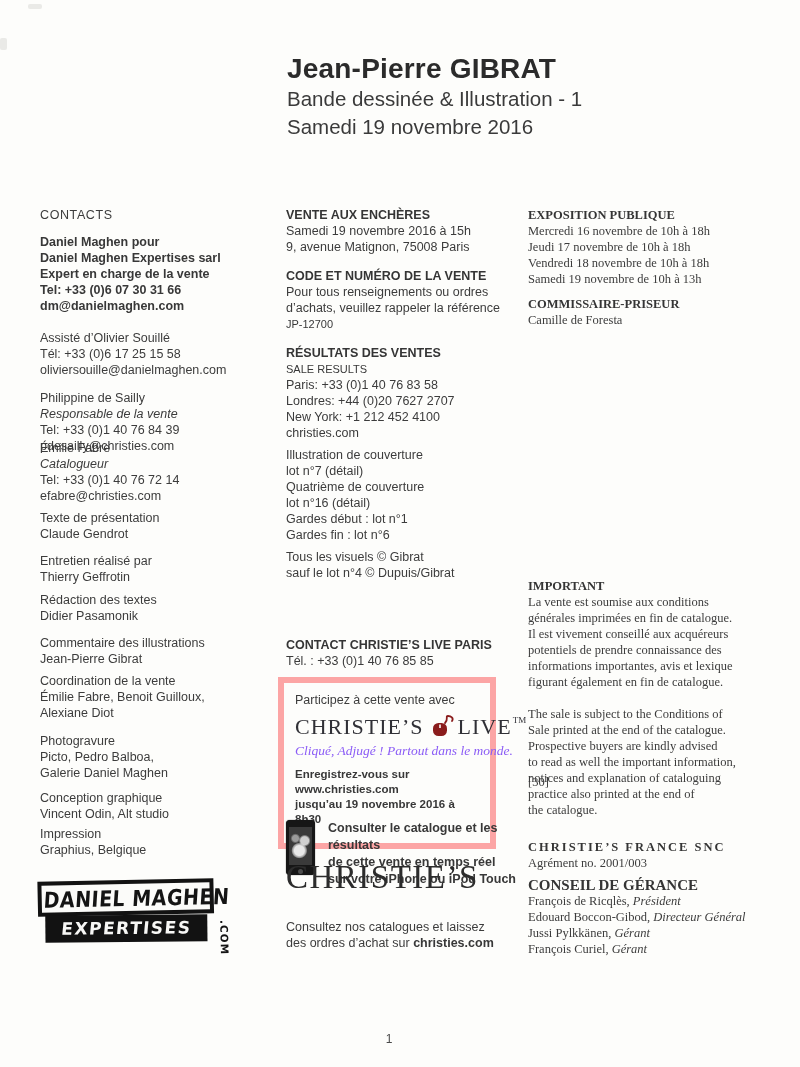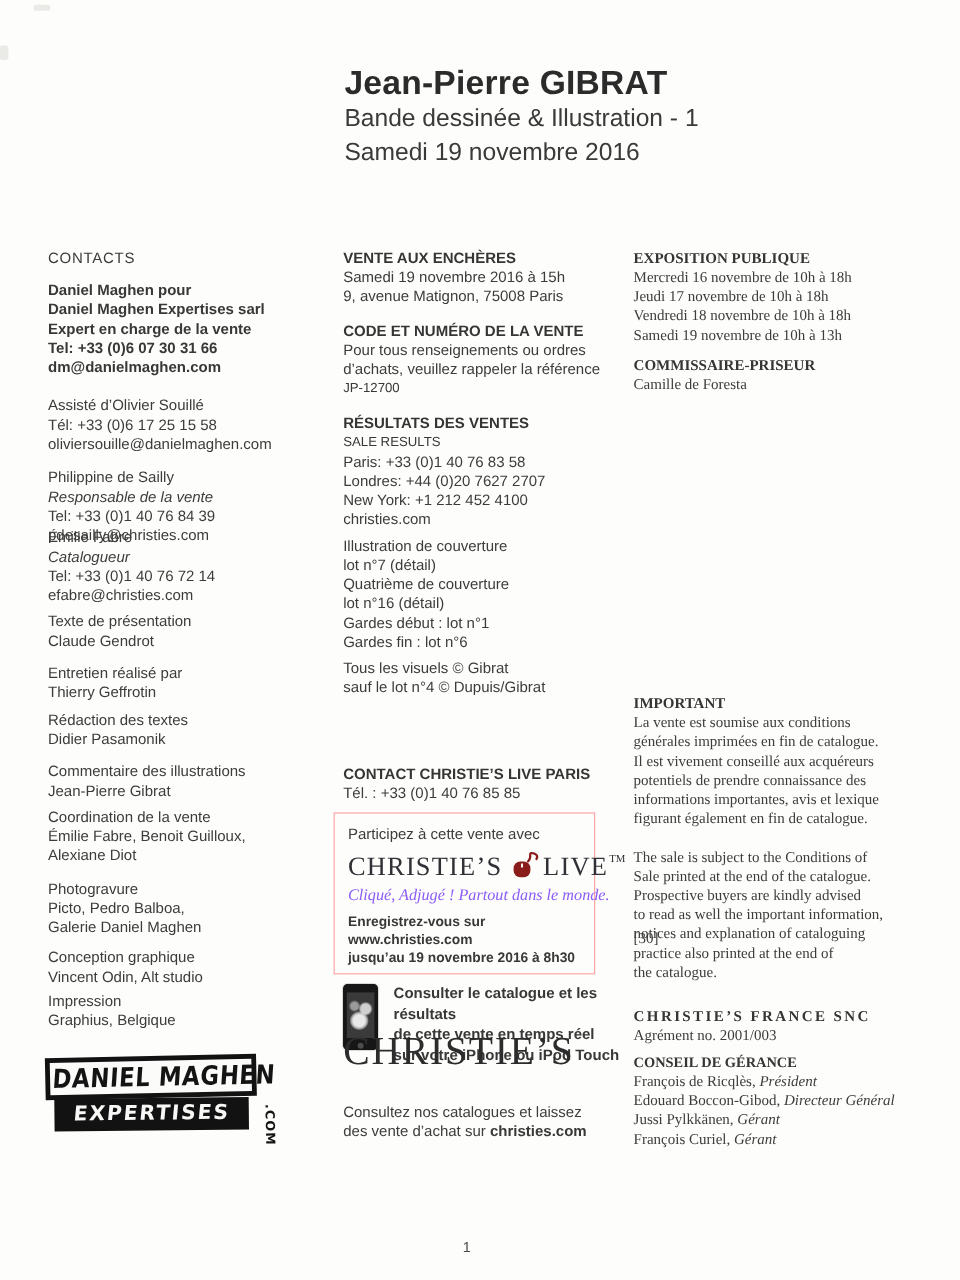--- a/index.html
+++ b/index.html
@@ -27,21 +27,21 @@
   
   .mb0{top:0;}.mb1{top:61px;}.mb2{top:138px;}.mb3{top:240px;}
   .mb4{top:342px;}.mb5{top:430px;}
   .mb6{top:470px;left:-8px;width:218px;right:auto;}
   .mb7{top:613px;}.mb8{top:662px;}.mb9{top:712px;}
   
   .rb0{top:0;}.rb1{top:89px;}.rb2{top:371px;}.rb3{top:567px;}
   .rb4{top:632px;}.rb5{top:670px;}
   .par{margin:0 0 16px 0;}
   
-  .live-box{border:1px solid #fca5a5;background:#fdfdfb;padding:9px 11px 4px 11px;box-sizing:border-box;}
+  .live-box{border:6px solid #fca5a5;background:#fdfdfb;padding:9px 11px 16px 11px;box-sizing:border-box;}
   .live-brand{margin-top:7px;font-family:"Liberation Serif", serif;color:#303036;
               font-size:22px;line-height:24px;letter-spacing:1px;white-space:nowrap;display:flex;align-items:center;}
   .live-brand sup{font-size:9px;letter-spacing:0;margin-left:1px;position:relative;top:-7px;}
   .live-brand svg{margin:0 3px 0 5px;flex:0 0 auto;}
   .live-tagline{font-family:"Liberation Serif", serif;font-style:italic;font-size:13.5px;
                 margin-top:4px;color:#8b5cf6;white-space:nowrap;}
   .live-reg{font-weight:bold;font-size:11.5px;line-height:15px;margin-top:8px;color:#383838;}
   
   .app-row{display:flex;align-items:flex-start;}
   .phone{width:29px;height:55px;background:#161616;border-radius:4px;position:relative;
@@ -171,21 +171,21 @@
         <div class="screen"></div>
         <div class="homebtn"></div>
       </div>
       <div class="app-text">Consulter le catalogue et les résultats<br>de cette vente en temps réel<br>sur votre iPhone ou iPod Touch</div>
     </div>
 
     <div class="blk mb8 big-logo">CHRISTIE’S</div>
 
     <div class="blk mb9">
       <div>Consultez nos catalogues et laissez</div>
-      <div><span>des vente d’achat sur </span><span class="bold">christies.com</span></div>
+      <div><span>des ordres d’achat sur </span><span class="bold">christies.com</span></div>
     </div>
   </section>
 
   <section class="col col-right">
 
     <div class="blk rb0">
       <div class="hd">EXPOSITION PUBLIQUE</div>
       <div>Mercredi 16 novembre de 10h à 18h<br>Jeudi 17 novembre de 10h à 18h<br>Vendredi 18 novembre de 10h à 18h<br>Samedi 19 novembre de 10h à 13h</div>
     </div>
 
@@ -201,21 +201,21 @@
     </div>
 
     <div class="blk rb3">[30]</div>
 
     <div class="blk rb4">
       <div class="hd" style="letter-spacing:2px;">CHRISTIE’S FRANCE SNC</div>
       <div>Agrément no. 2001/003</div>
     </div>
 
     <div class="blk rb5">
-      <div class="hd" style="font-size:12px;">CONSEIL DE GÉRANCE</div>
+      <div class="hd" style="font-size:15px;">CONSEIL DE GÉRANCE</div>
       <span class="member"><span>François de Ricqlès, </span><i>Président</i></span>
       <span class="member"><span>Edouard Boccon-Gibod, </span><i>Directeur Général</i></span>
       <span class="member"><span>Jussi Pylkkänen, </span><i>Gérant</i></span>
       <span class="member"><span>François Curiel, </span><i>Gérant</i></span>
     </div>
   </section>
 
   <div class="pageno">1</div>
 </div>
 

